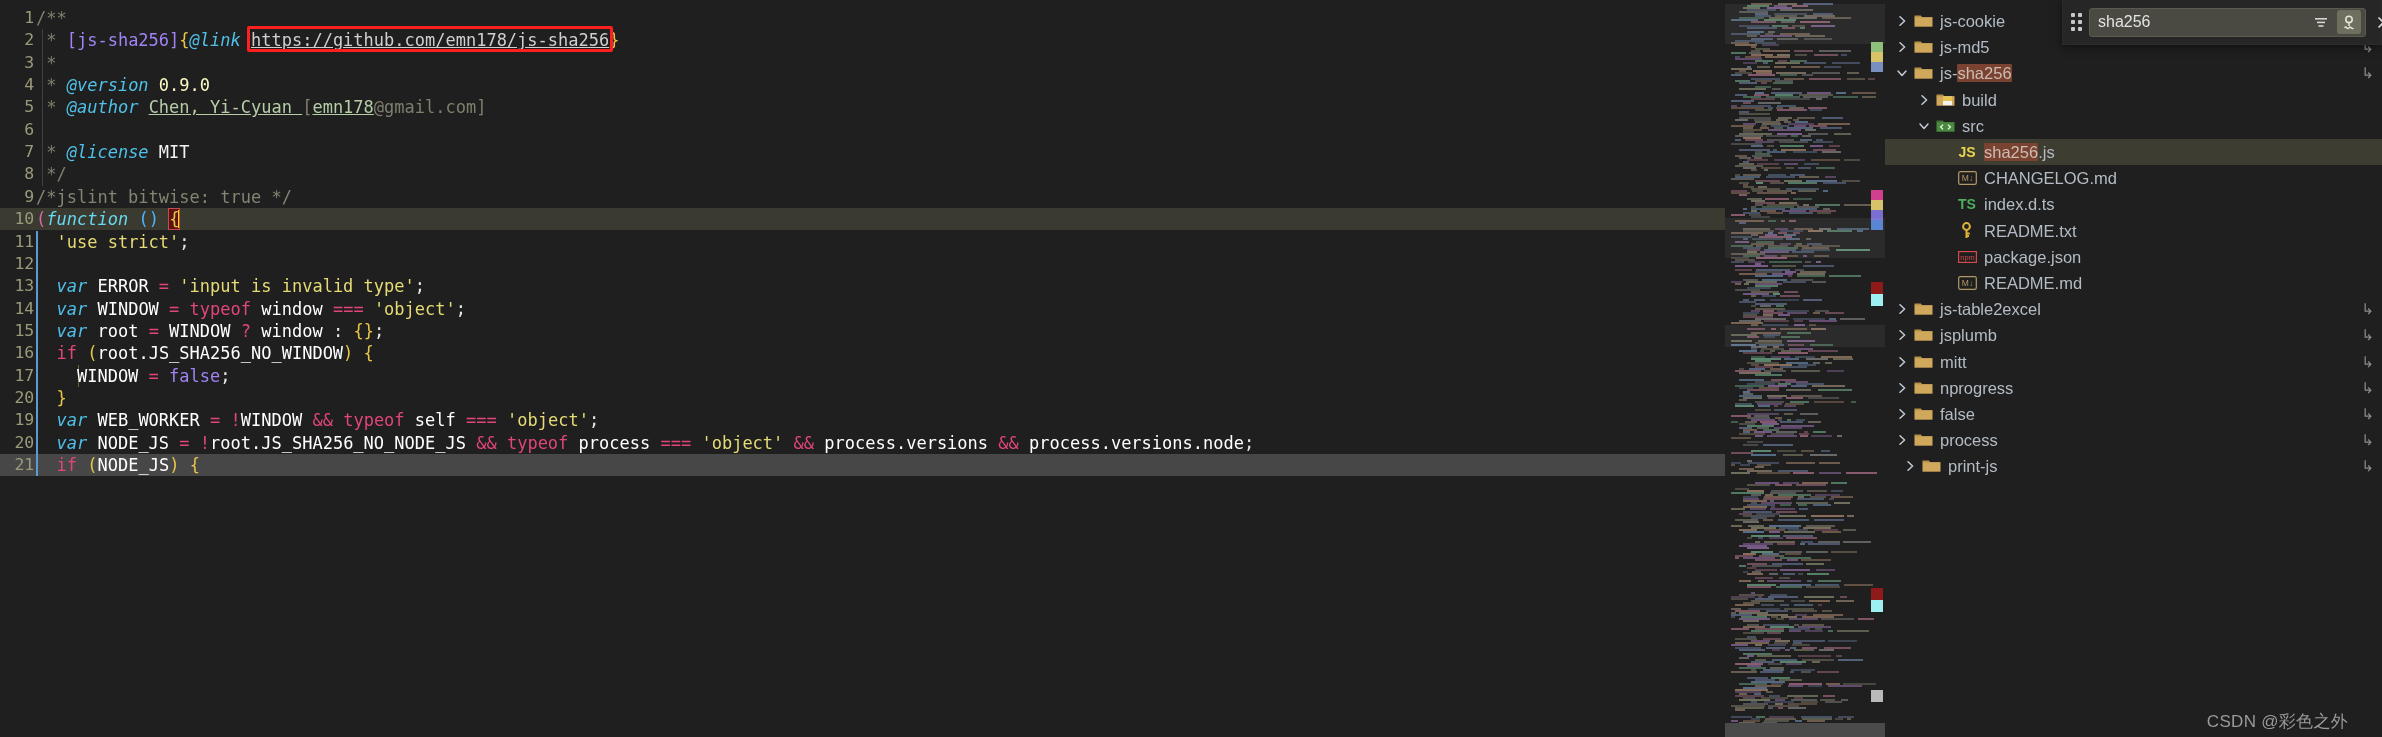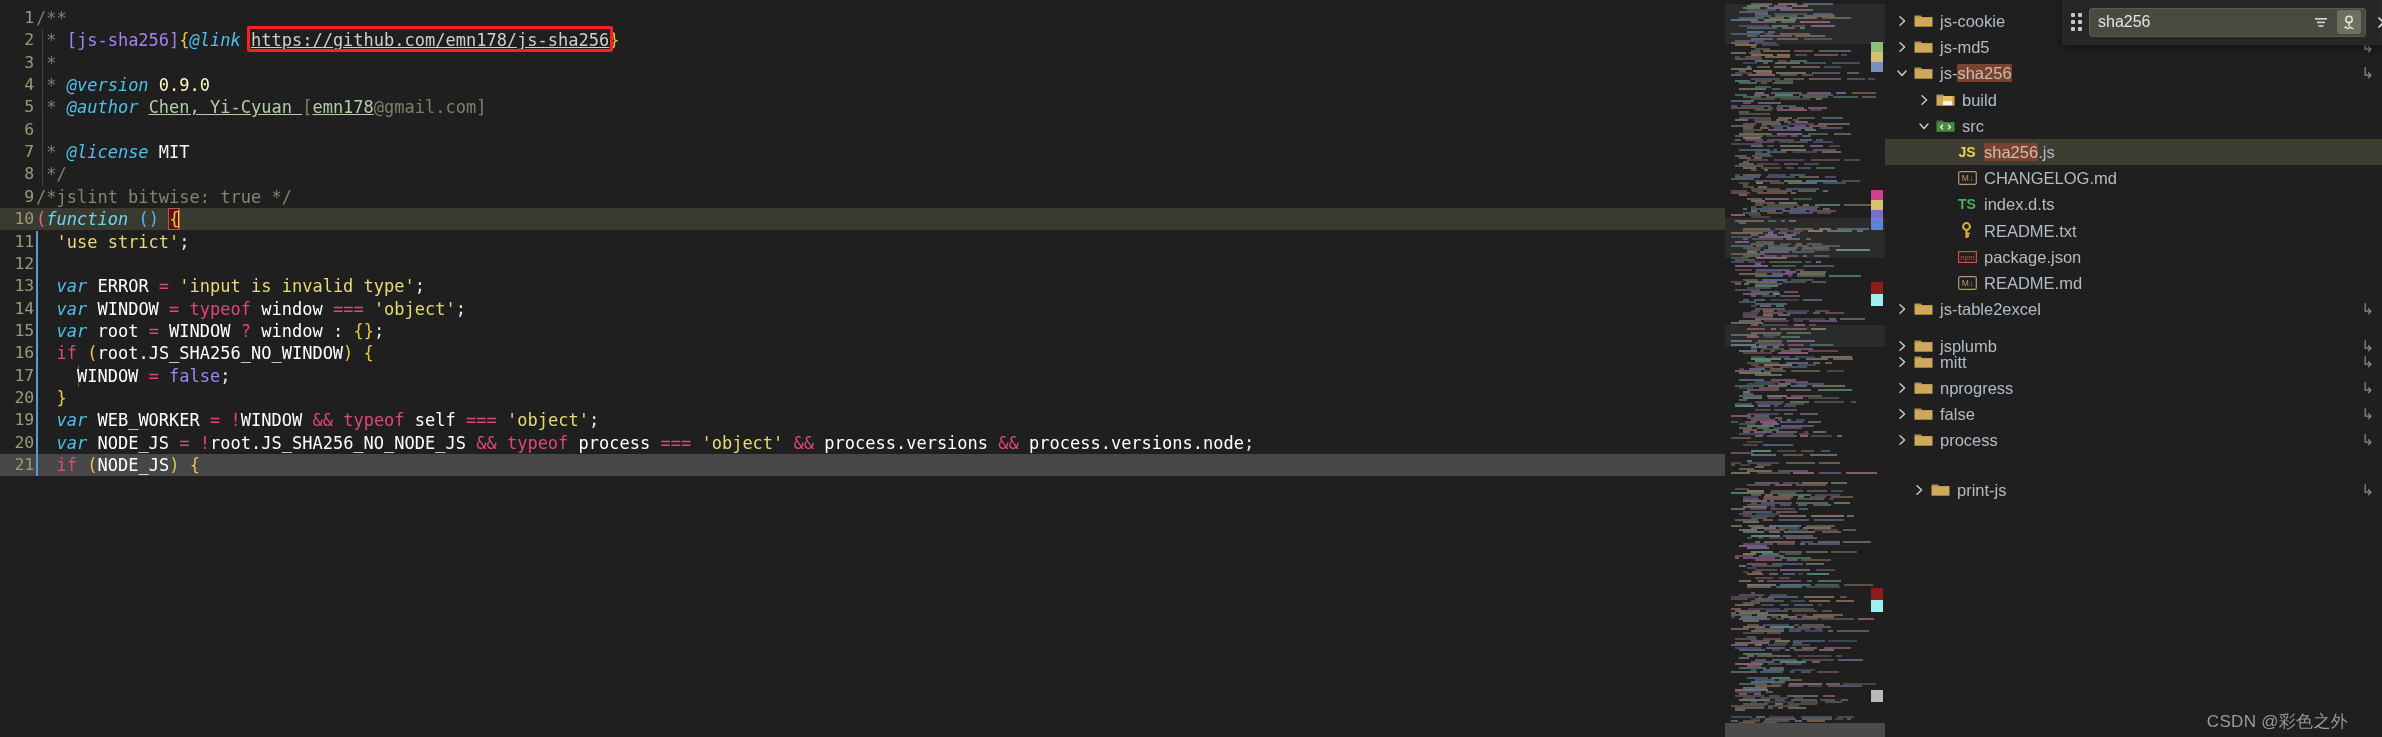--- a/index.html
+++ b/index.html
@@ -1197,21 +1197,21 @@
           </span>
           <span class="ficon">
             <svg width="19" height="16" viewBox="0 0 19 16">
               <path d="M0.5 2.6 h6.4 l1.5 1.9 H0.5 Z" fill="#b88f47"></path>
               <path d="M0.5 4.1 h18 v9.6 h-18 Z" fill="#d0a85c"></path>
             </svg>
           </span>
           <span>js-table2excel</span>
           <span class="tail">↳</span>
         </div>
-        <div class="tree-row" style="position: absolute; left: 0px; right: 0px; top: 322.4px; padding-left: 10px; margin-top: 11px;">
+        <div class="tree-row" style="position: absolute; left: 0px; right: 0px; top: 322.4px; padding-left: 10px;">
           <span class="twisty">
             <svg width="14" height="14" viewBox="0 0 14 14">
               <path d="M5 2.8 L9.6 7 L5 11.2" fill="none" stroke="#c3ccd4" stroke-width="1.5" stroke-linecap="round" stroke-linejoin="round"></path>
             </svg>
           </span>
           <span class="ficon">
             <svg width="19" height="16" viewBox="0 0 19 16">
               <path d="M0.5 2.6 h6.4 l1.5 1.9 H0.5 Z" fill="#b88f47"></path>
               <path d="M0.5 4.1 h18 v9.6 h-18 Z" fill="#d0a85c"></path>
             </svg>
@@ -1272,21 +1272,21 @@
           </span>
           <span class="ficon">
             <svg width="19" height="16" viewBox="0 0 19 16">
               <path d="M0.5 2.6 h6.4 l1.5 1.9 H0.5 Z" fill="#b88f47"></path>
               <path d="M0.5 4.1 h18 v9.6 h-18 Z" fill="#d0a85c"></path>
             </svg>
           </span>
           <span>process</span>
           <span class="tail">↳</span>
         </div>
-        <div class="tree-row" style="position: absolute; left: 17px; right: 0px; top: 453.4px; padding-left: 10px; margin-top: 24px;">
+        <div class="tree-row" style="position: absolute; left: 8px; right: 0px; top: 453.4px; padding-left: 10px;">
           <span class="twisty">
             <svg width="14" height="14" viewBox="0 0 14 14">
               <path d="M5 2.8 L9.6 7 L5 11.2" fill="none" stroke="#c3ccd4" stroke-width="1.5" stroke-linecap="round" stroke-linejoin="round"></path>
             </svg>
           </span>
           <span class="ficon">
             <svg width="19" height="16" viewBox="0 0 19 16">
               <path d="M0.5 2.6 h6.4 l1.5 1.9 H0.5 Z" fill="#b88f47"></path>
               <path d="M0.5 4.1 h18 v9.6 h-18 Z" fill="#d0a85c"></path>
             </svg>

